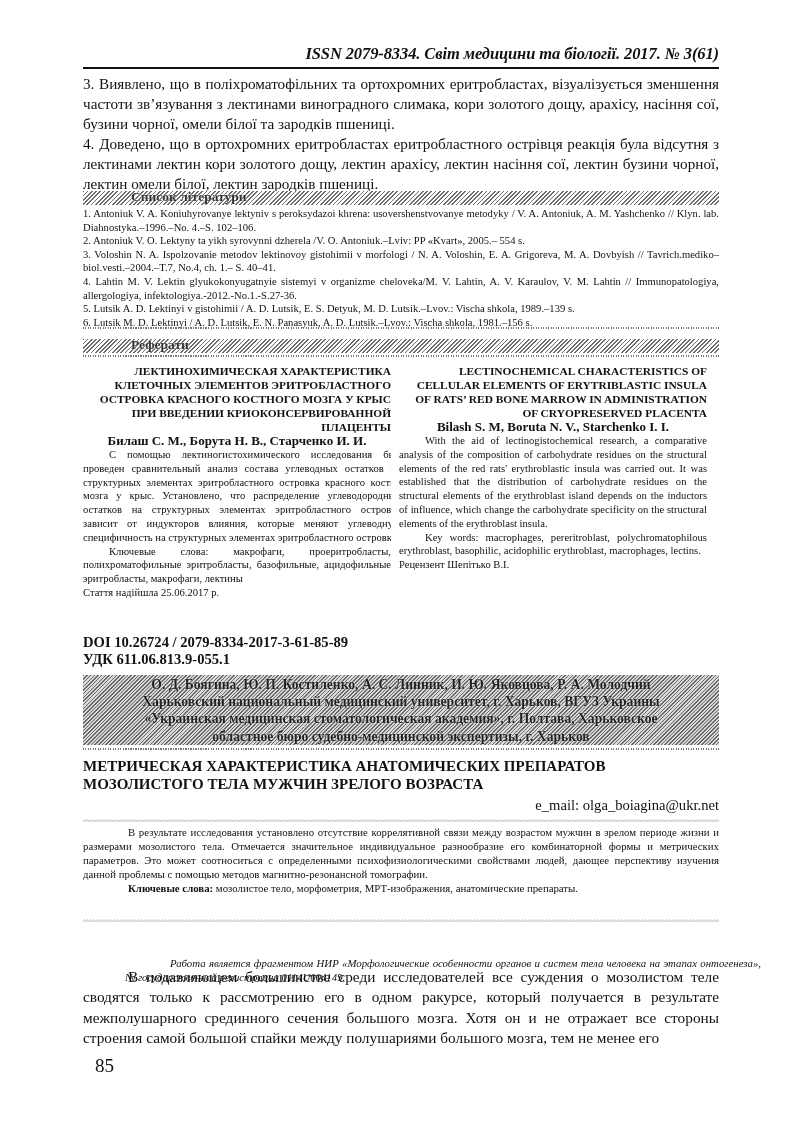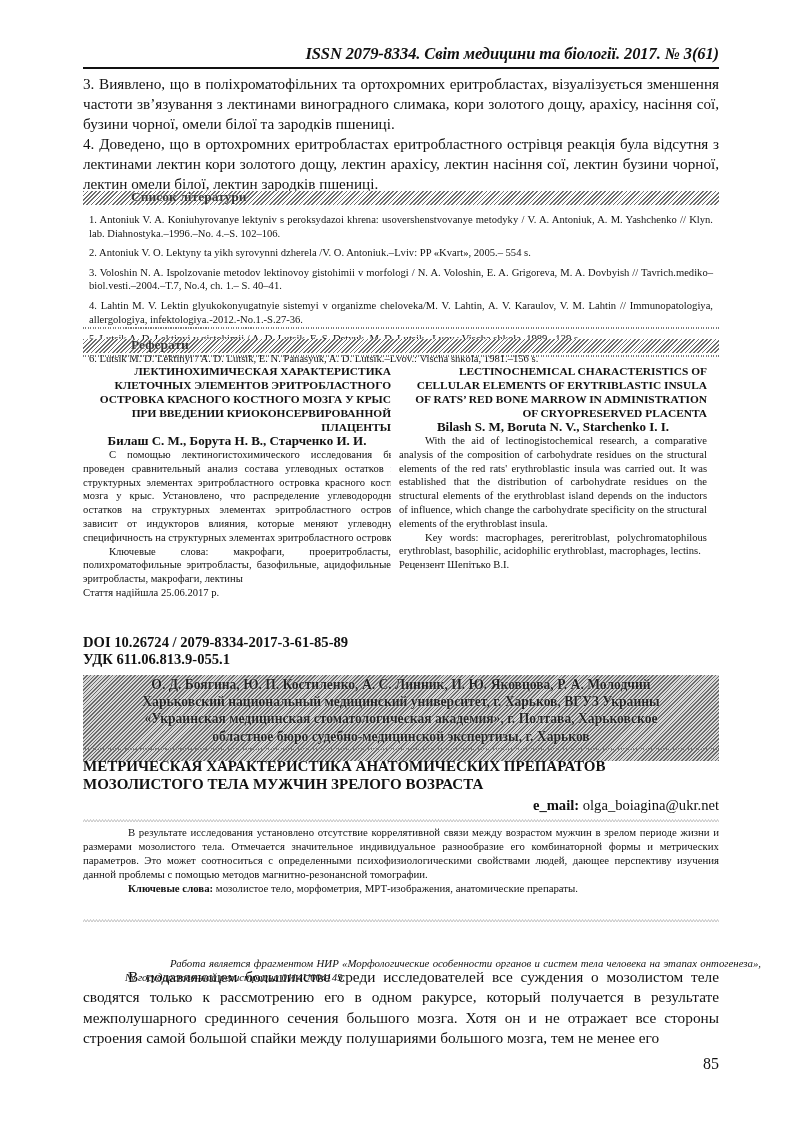--- a/index.html
+++ b/index.html
@@ -21,60 +21,60 @@
            background-image: repeating-linear-gradient(135deg, #6a6a6a 0 1.1px, #d8d8d8 1.1px 2.6px); }
 
   .section-bar { position: absolute; left: 0; width: 636px; height: 14px; }
   .section-bar .bar-label { position: absolute; left: 48px; top: -2px; font-weight: bold;
                             font-size: 13.5px; color: #333; text-shadow: 0 0 1px #fff, 0 0 2px #fff; }
   .dotted-rule { position: absolute; left: 0; width: 636px; height: 2px;
                  background-image: repeating-linear-gradient(90deg, #777 0 1px, transparent 1px 2.5px); }
 
   .refs { position: absolute; top: 207px; left: 0; width: 636px; font-size: 10.6px; line-height: 13.6px;
           text-align: justify; }
-  .refs p { margin: 6px; }
+  .refs p { margin: 0; }
 
   .col { position: absolute; width: 308px; font-size: 10.6px; line-height: 13.8px; }
   .col .ttl { font-weight: bold; text-align: right; font-size: 11.4px; line-height: 14px; }
   .col .auth { font-weight: bold; text-align: center; font-size: 13px; line-height: 14px; }
   .col .body { text-align: justify; text-indent: 26px; margin: 0; }
   .col .kw { text-align: justify; text-indent: 26px; margin: 0; }
   .col .kw b { font-weight: normal; }
   .col .sig { text-align: left; margin: 0; }
   .col-left .body { white-space: normal; }
   .clip { overflow: hidden; }
 
   .doi { position: absolute; top: 634px; left: 0; font-weight: bold; font-size: 14.6px; line-height: 17px; }
 
-  .aff-box { position: absolute; top: 675px; left: 0; width: 636px; height: 86px; }
+  .aff-box { position: absolute; top: 675px; left: 0; width: 636px; height: 70px; }
   .aff-box .aff-text { text-align: center; font-weight: bold; font-size: 13.6px; line-height: 17.2px;
                        color: #222; padding-top: 1px;
                        text-shadow: 0 0 1px #e5e5e5, 0 0 2px #e5e5e5; }
 
   .art-title { position: absolute; top: 757px; left: 0; width: 636px; font-weight: bold;
                font-size: 15px; line-height: 18px; }
   .email { position: absolute; top: 797px; right: 0; font-size: 14.6px; }
-  .email b { font-weight: bold; }
+  .email b { font-weight: normal; }
 
   .wavy { position: absolute; left: 0; width: 636px; height: 6px; opacity: 0.55; }
 
   .abstract { position: absolute; top: 826px; left: 0; width: 636px; font-size: 10.8px; line-height: 13.9px;
               text-align: justify; }
   .abstract p { margin: 0; text-indent: 45px; }
   .abstract .kw2 b { font-weight: bold; }
 
   .funding { position: absolute; top: 956px; left: 0; width: 636px; font-style: italic; font-size: 10.8px;
              line-height: 14px; text-align: justify; margin-left: 42px; }
   .funding p { margin: 0; text-indent: 45px; }
 
   .bodytext { position: absolute; top: 967px; left: 0; width: 636px; font-size: 15.3px; line-height: 20.3px;
               text-align: justify; }
   .bodytext p { margin: 0; text-indent: 45px; }
 
-  .page-num { position: absolute; top: 1055px; left: 0; width: 636px; text-align: right; font-size: 16px; }
+  .page-num { position: absolute; top: 1055px; left: 12px; width: 636px; text-align: left; font-size: 19px; }
 </style>
 </head>
 <body>
 
 <div class="page">
 
   <div class="running-head">ISSN 2079-8334. Світ медицини та біології. 2017. № 3(61)</div>
   <div class="head-rule"></div>
 
   <div class="concl">

